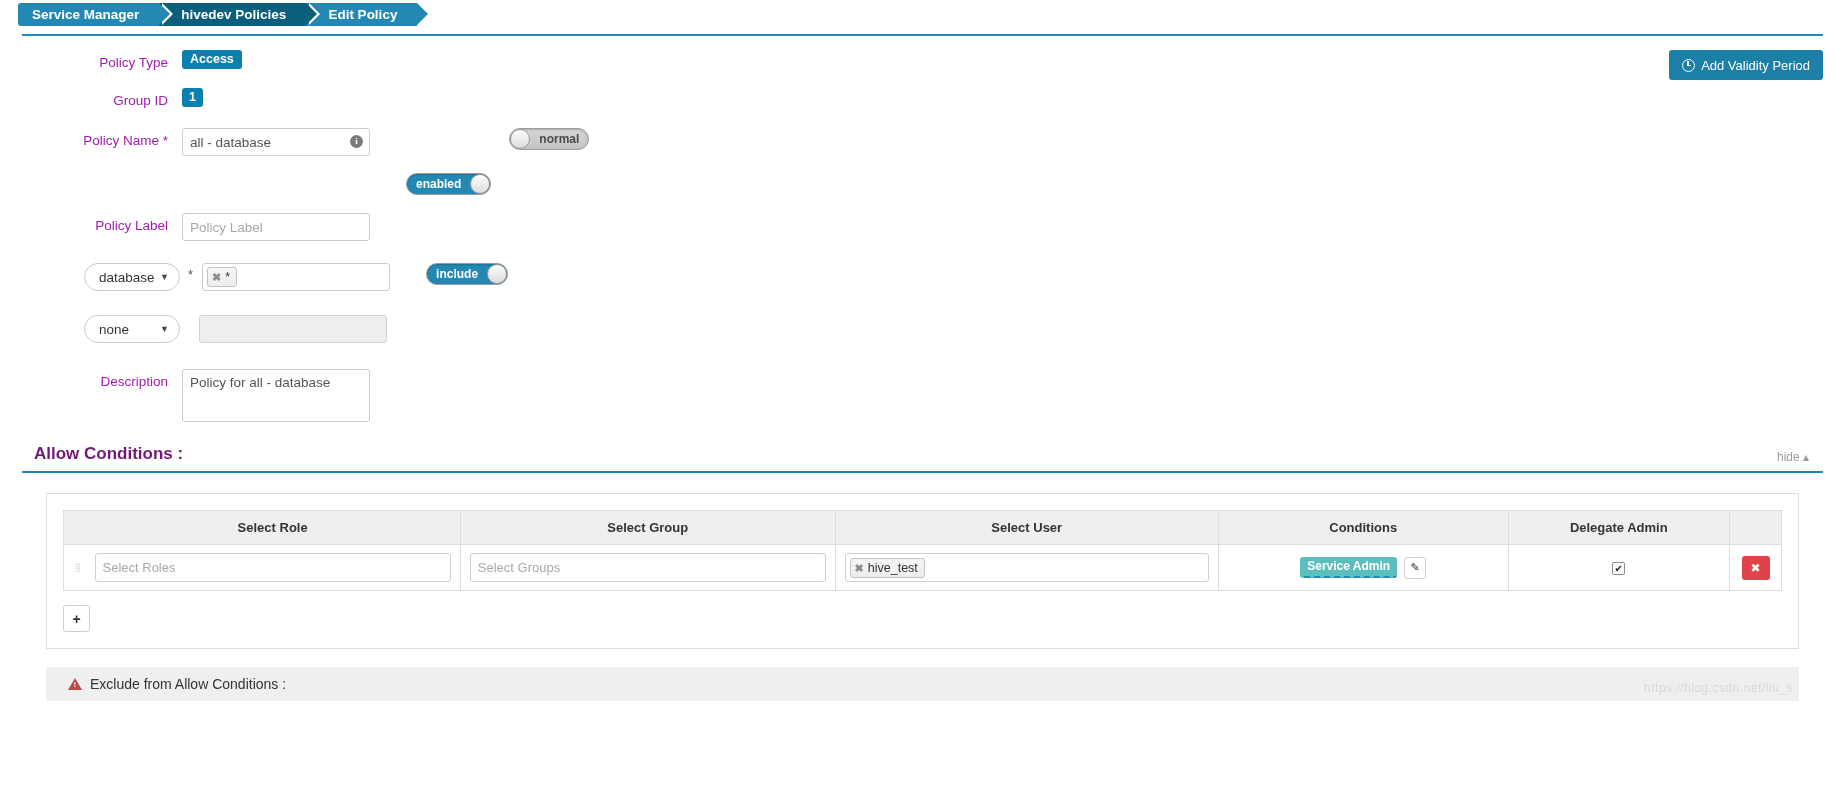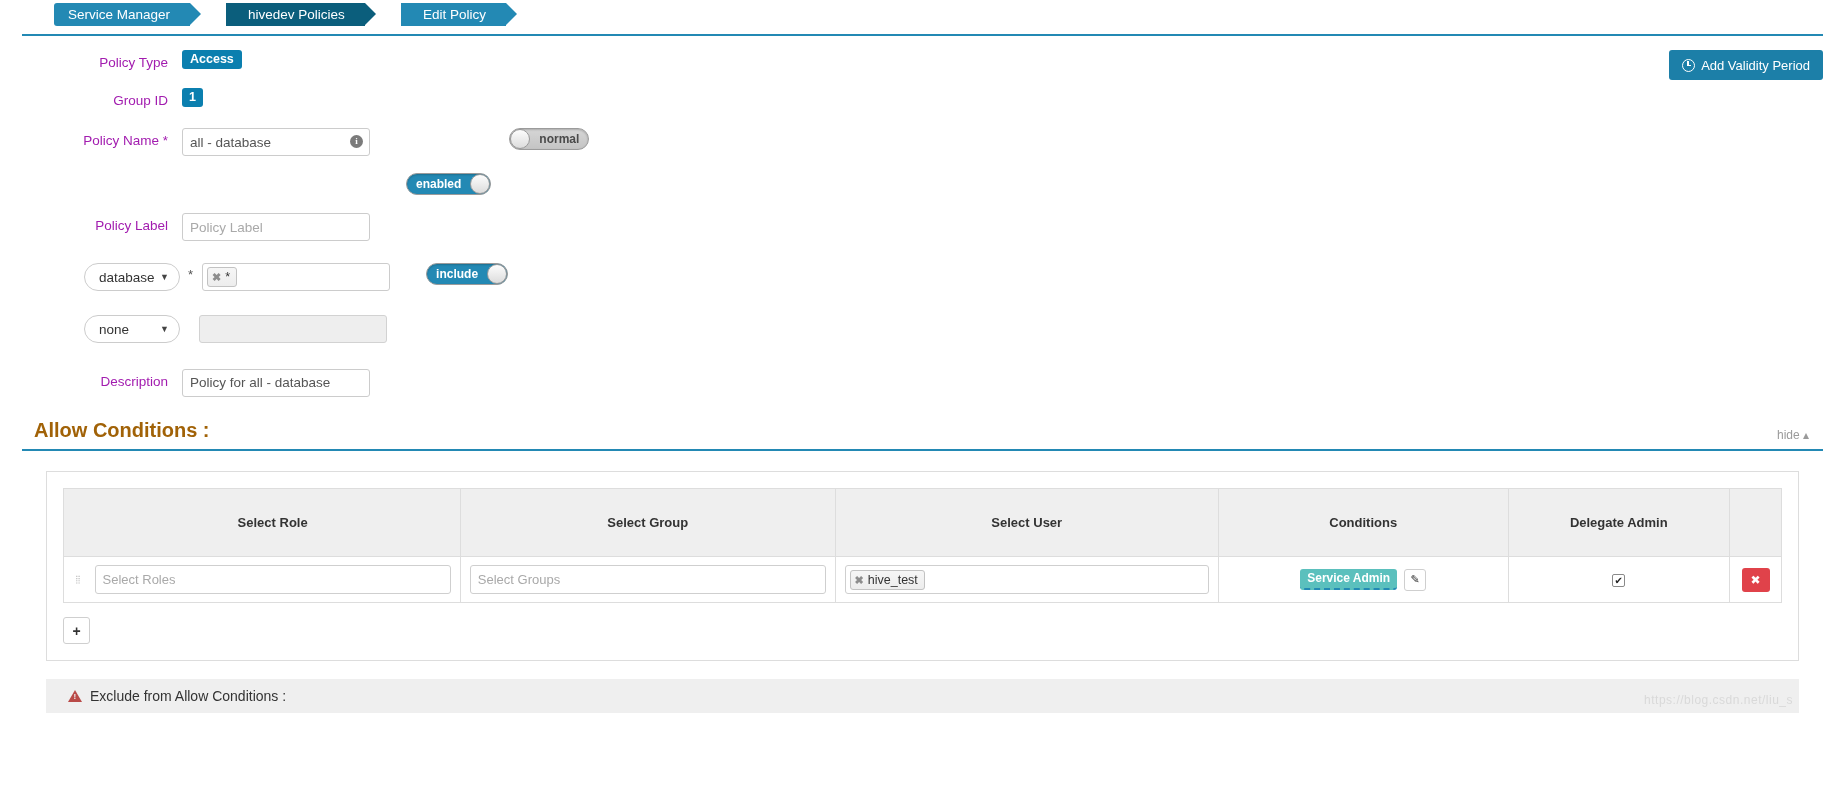--- a/index.html
+++ b/index.html
@@ -22,23 +22,22 @@
     align-items: center;
   }
   .crumb {
     position: relative;
     height: 23px;
     display: flex;
     align-items: center;
     padding: 0 20px 0 22px;
     color: #ffffff;
     font-size: 13.5px;
-    font-weight: normal;
+    font-weight: bold;
     white-space: nowrap;
-    margin-left: 36px;
   }
   .crumb.c1 { background: #2389b4; padding-left: 14px; border-top-left-radius: 3px; border-bottom-left-radius: 3px; }
   .crumb.c2 { background: #0b5e7c; }
   .crumb.c3 { background: #2389b4; }
   .crumb::after {
     content: "";
     position: absolute;
     right: -11px; top: 0;
     width: 0; height: 0;
     border-top: 11.5px solid transparent;
@@ -212,21 +211,21 @@
 
   .inp-disabled {
     width: 188px; height: 28px;
     border: 1px solid #d2d2d2;
     border-radius: 3px;
     background: #eeeeee;
   }
 
   .ta {
     width: 188px;
-    height: 28px;
+    height: 53px;
     border: 1px solid #cccccc;
     border-radius: 3px;
     padding: 5px 7px;
     font-size: 13.5px;
     color: #555;
     font-family: "Liberation Sans", sans-serif;
     resize: none;
     outline: none;
   }
 
@@ -260,21 +259,21 @@
 
   
   .sec-head {
     margin: 22px 0 0 0;
     padding: 0 0 7px 12px;
     border-bottom: 2px solid #2389b4;
     display: flex;
     align-items: flex-end;
     justify-content: space-between;
   }
-  .sec-title { font-size: 20px; font-weight: bold; color: #a16207; }
+  .sec-title { font-size: 17px; font-weight: bold; color: #701a75; }
   .hide-link {
     font-size: 12px;
     color: #9a9a9a;
     padding-right: 14px;
     cursor: pointer;
   }
 
   .cond-box {
     margin: 20px 24px 0 24px;
     border: 1px solid #dddddd;
@@ -285,21 +284,21 @@
     width: 100%;
     border-collapse: collapse;
     table-layout: fixed;
   }
   table.cond th {
     background: #efefef;
     border: 1px solid #dddddd;
     font-size: 13px;
     font-weight: bold;
     color: #333;
-    padding: 26px 4px;
+    padding: 9px 4px;
     text-align: center;
   }
   table.cond td {
     border: 1px solid #dddddd;
     padding: 8px 9px;
     vertical-align: middle;
     text-align: center;
     background: #fff;
   }
   .grip {

